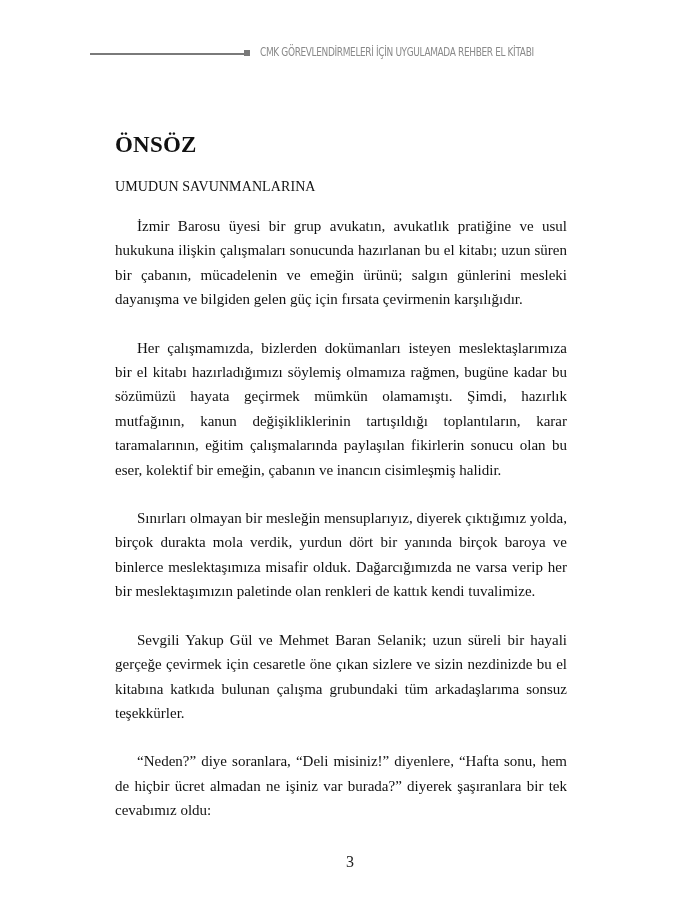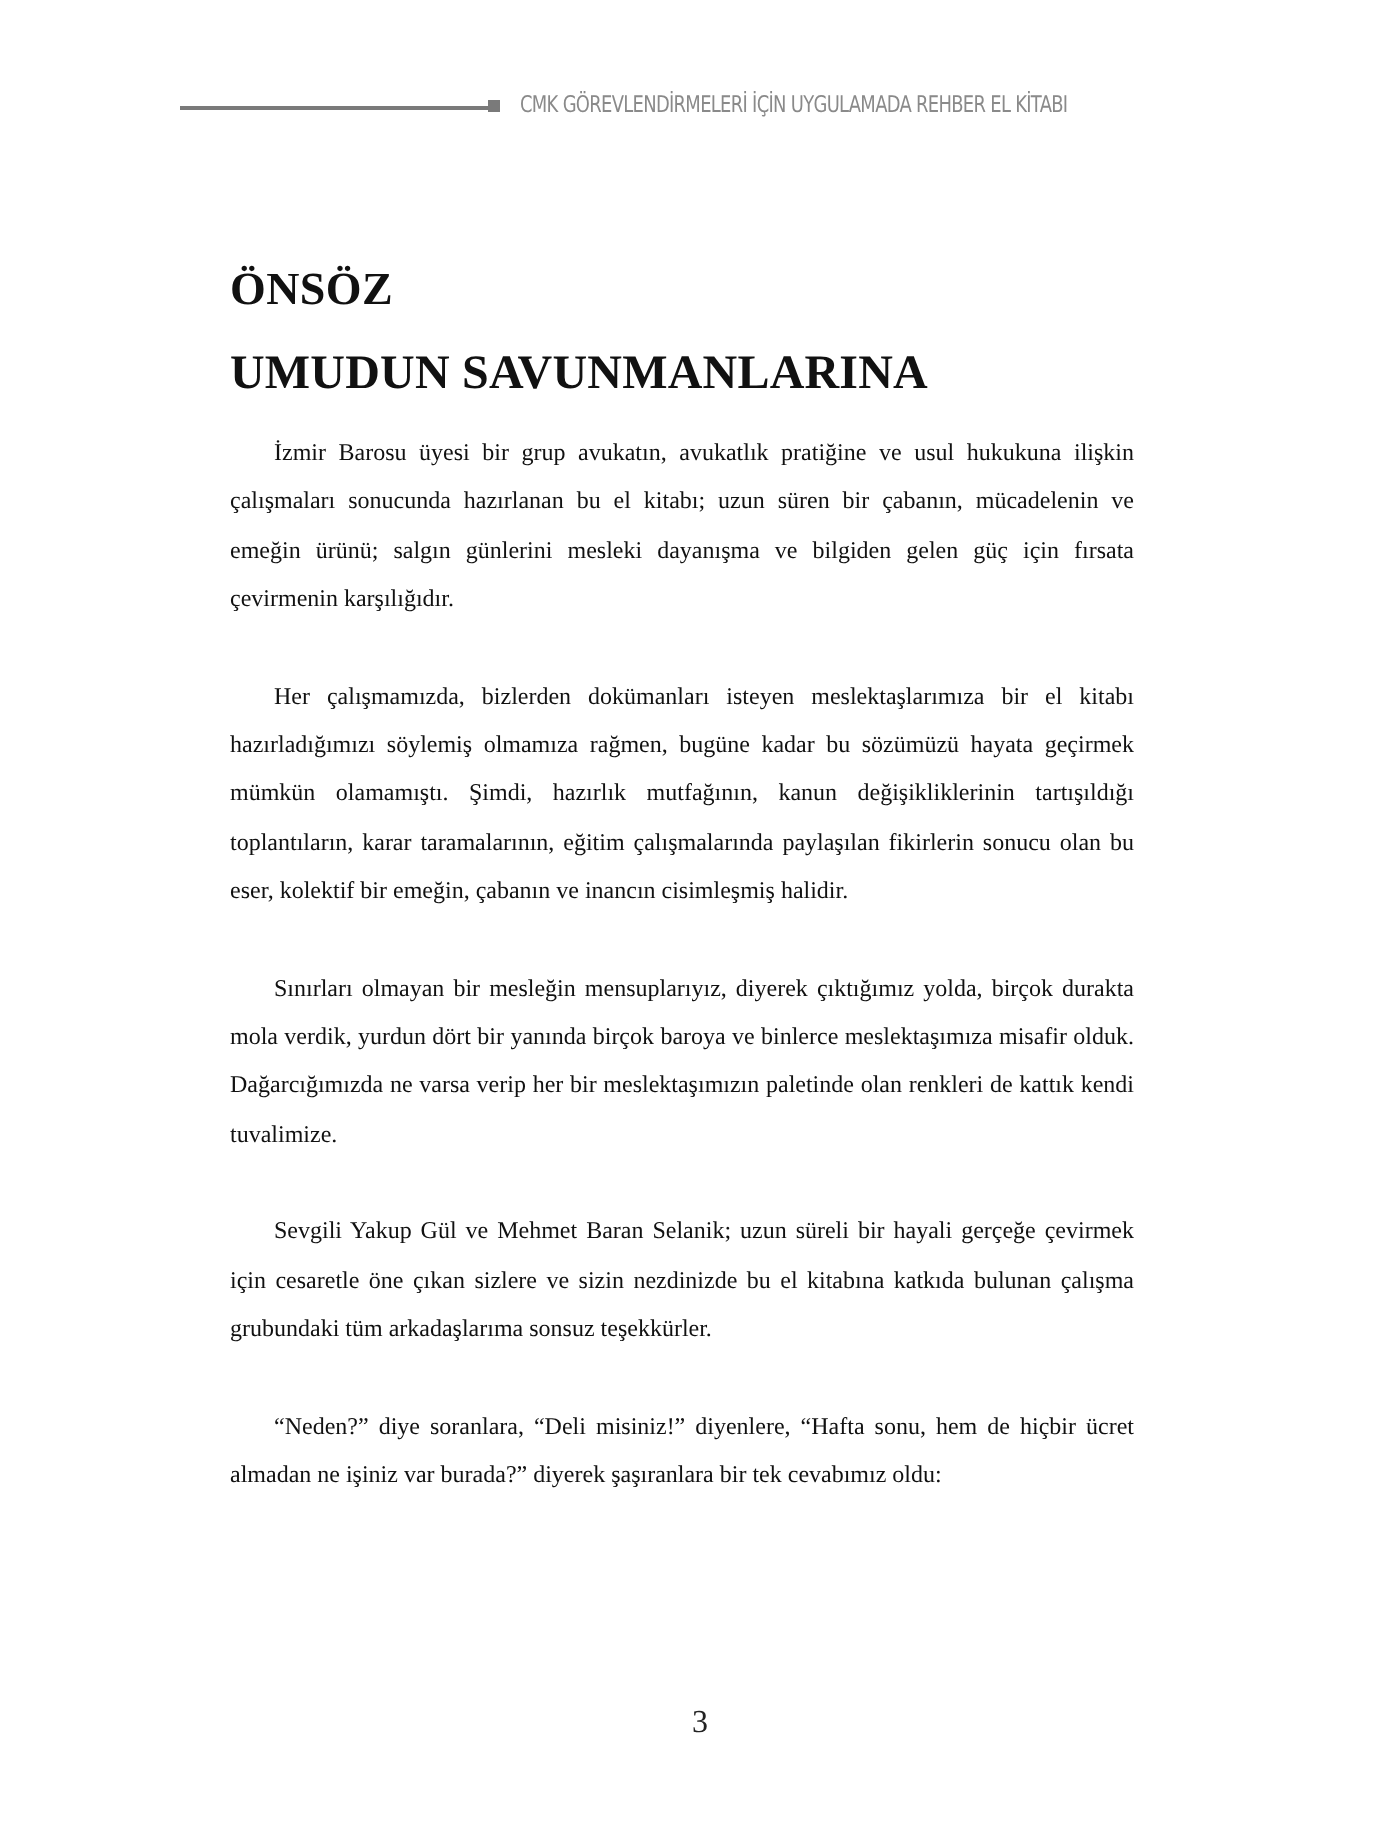--- a/index.html
+++ b/index.html
@@ -7,22 +7,22 @@
   .page { position: absolute; left: 0; top: 0; width: 572px; height: 917px; background: #fff; }
   .running-head { position: absolute; left: 90px; top: 44px; width: 480px; height: 20px; }
   .rh-line { position: absolute; left: 0; top: 9px; width: 155px; height: 1.5px; background: #7a7a7a; }
   .rh-square { position: absolute; left: 154px; top: 6px; width: 6px; height: 6px; background: #7a7a7a; }
   .rh-title { position: absolute; left: 170px; top: 1px; white-space: nowrap;
     font-family: "DejaVu Sans", sans-serif; font-size: 11.5px; color: #8a8a8a;
     letter-spacing: -0.45px; transform: scaleX(0.78); transform-origin: left top; }
   .content { position: absolute; left: 115px; top: 128px; width: 452px;
     font-family: "Liberation Serif", serif; color: #111; }
   h1 { margin: 0; font-size: 23px; font-weight: bold; line-height: 34px; letter-spacing: 0.2px; }
-  h2 { margin: 12px 0 0 0; font-size: 24px; font-weight: bold; line-height: 26px; letter-spacing: 0.1px; }
-  p { margin: 0; font-size: 12px; line-height: 24.4px; text-align: justify; text-indent: 22px; hyphens: manual; }
+  h2 { margin: 12px 0 0 0; font-size: 14px; font-weight: normal; line-height: 26px; letter-spacing: 0.1px; }
+  p { margin: 0; font-size: 15px; line-height: 24.4px; text-align: justify; text-indent: 22px; hyphens: manual; }
   .p1 { margin-top: 14px; }
   .gap { margin-top: 24px; }
   .page-number { position: absolute; left: 0; width: 700px; top: 853px; text-align: center;
     font-family: "Liberation Serif", serif; font-size: 16px; color: #222; }
 </style>
 </head>
 <body>
 
 <div class="page">
 

